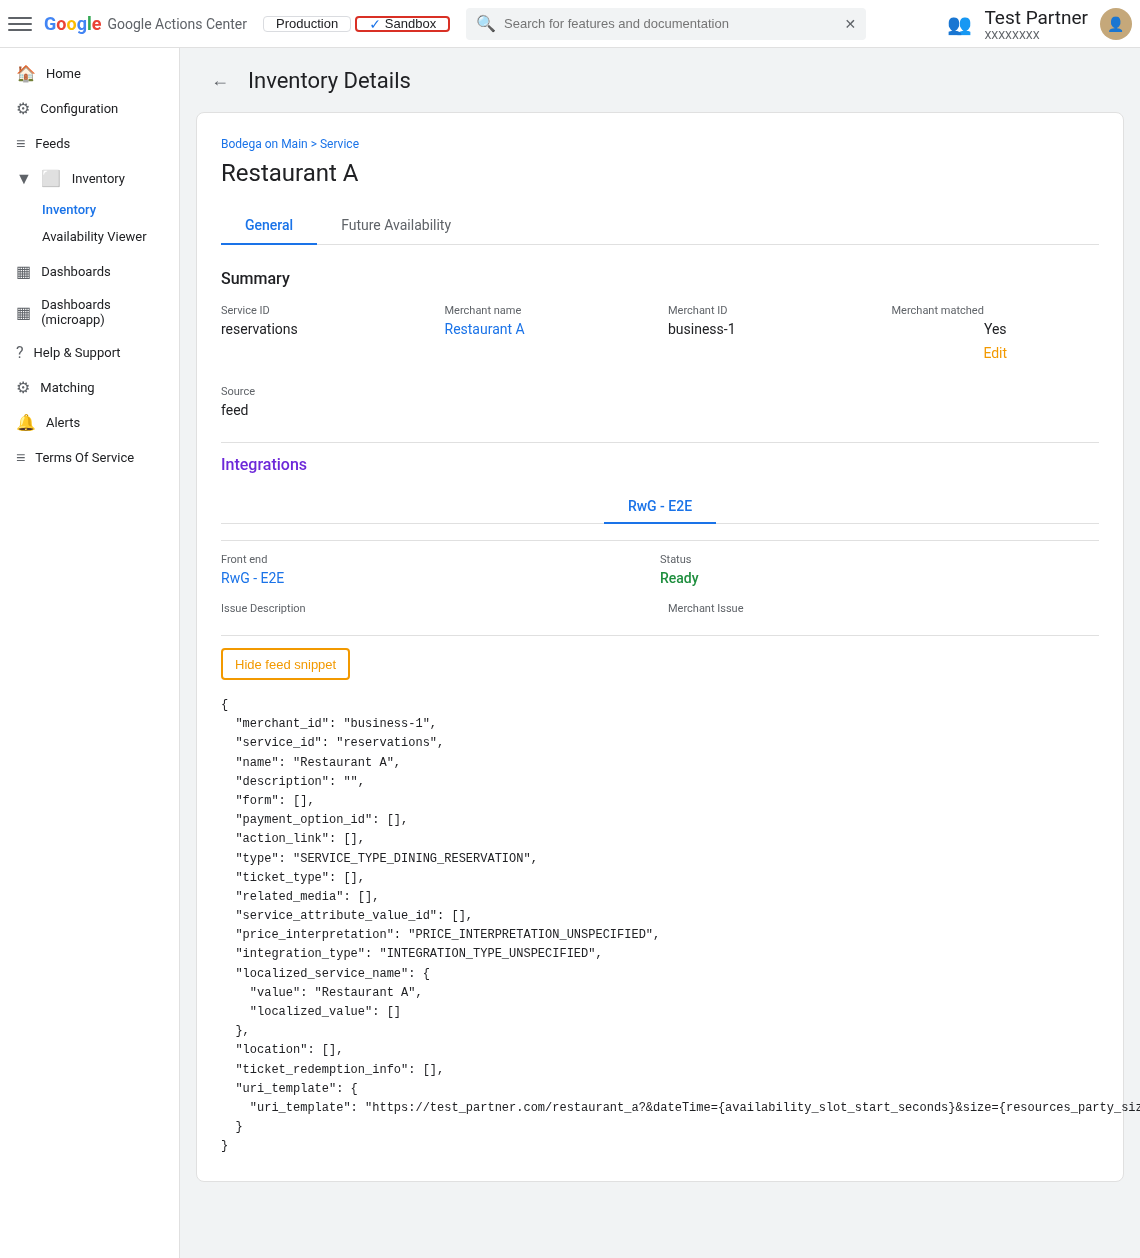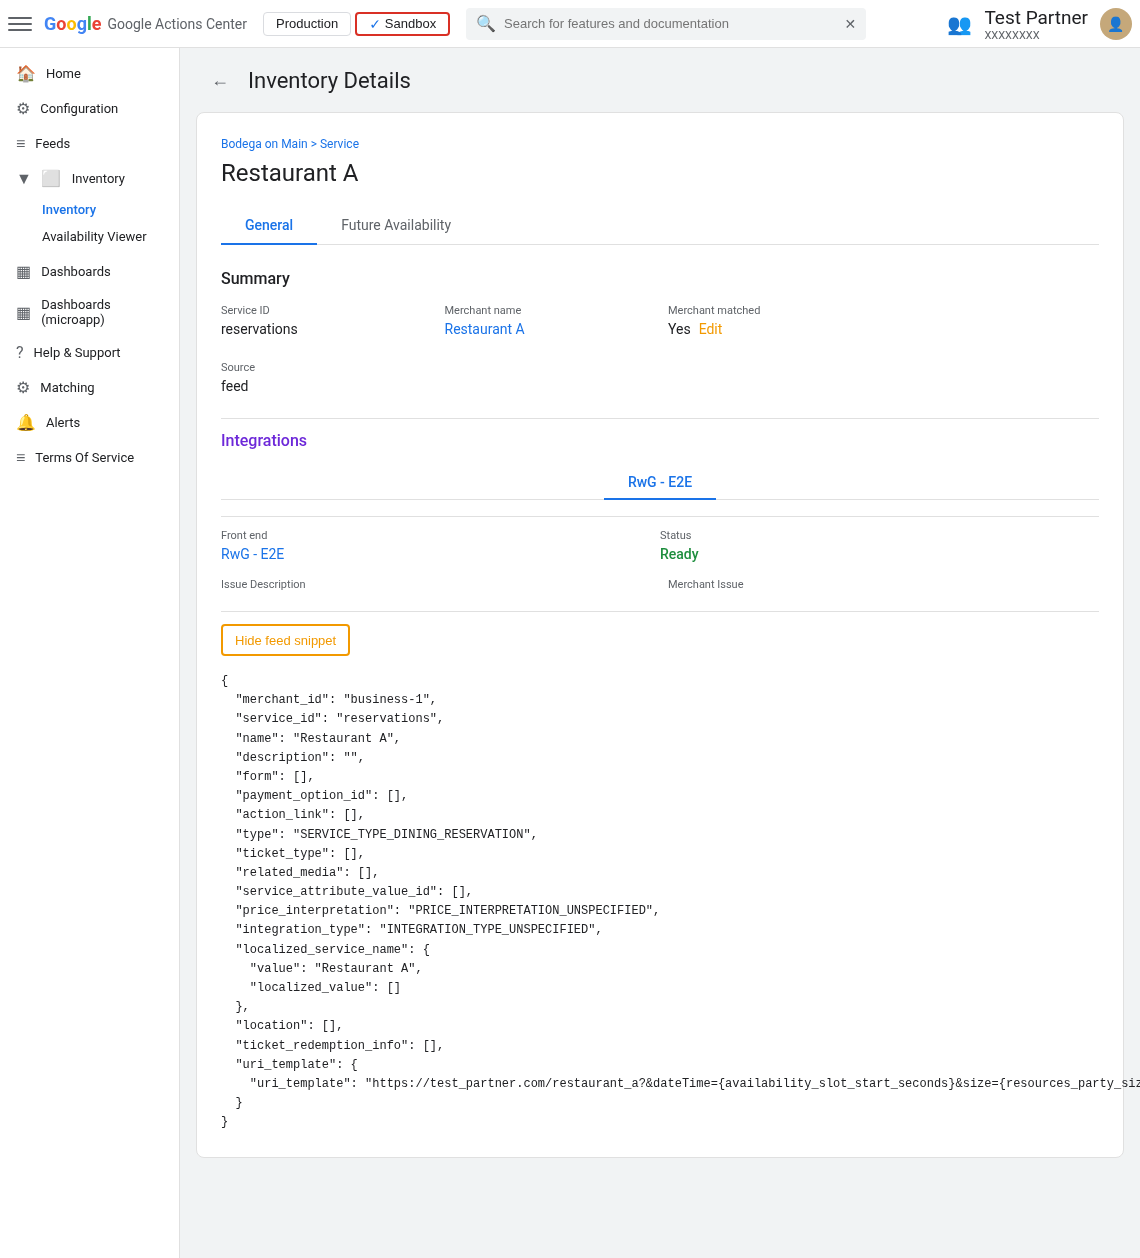--- a/index.html
+++ b/index.html
@@ -28,21 +28,21 @@
       white-space: nowrap;
     }
     .logo-text { font-size: 14px; color: #5f6368; }
     .topbar-env-selector {
       display: flex;
       align-items: center;
       margin-left: 16px;
       gap: 4px;
     }
     .env-btn {
-      height: 24px;
+      height: 16px;
       padding: 0 12px;
       border: 1px solid #dadce0;
       border-radius: 4px;
       background: #fff;
       font-size: 13px;
       color: #202124;
       cursor: pointer;
       display: flex;
       align-items: center;
       gap: 4px;
@@ -220,20 +220,21 @@
       gap: 16px;
       margin-bottom: 24px;
     }
     .summary-item label { font-size: 11px; color: #5f6368; display: block; margin-bottom: 4px; }
     .summary-item .value { font-size: 14px; color: #202124; }
     .summary-item .value.link { color: #1a73e8; cursor: pointer; }
     .summary-item .merchant-matched {
       display: flex;
       align-items: center;
       gap: 8px;
+      flex-direction: column;
     }
     .edit-link { color: #f29900; cursor: pointer; font-size: 14px; }
 
     
     .source-row { margin-bottom: 24px; }
     .source-row label { font-size: 11px; color: #5f6368; display: block; margin-bottom: 4px; }
     .source-row .value { font-size: 14px; color: #202124; }
 
     
     .integrations-title { font-size: 16px; font-weight: 500; color: #6d28d9; margin-bottom: 16px; }
@@ -444,20 +445,24 @@
       
       <div class="section-title">Summary</div>
       <div class="summary-grid">
         <div class="summary-item">
           <label>Service ID</label>
           <div class="value">reservations</div>
         </div>
         <div class="summary-item">
           <label>Merchant name</label>
           <div class="value link">Restaurant A</div>
+        </div>
+        <div class="summary-item">
+          <label>Merchant ID</label>
+          <div class="value">business-1</div>
         </div>
         <div class="summary-item">
           <label>Merchant matched</label>
           <div class="merchant-matched">
             <span class="value">Yes</span>
             <span class="edit-link">Edit</span>
           </div>
         </div>
       </div>
 

